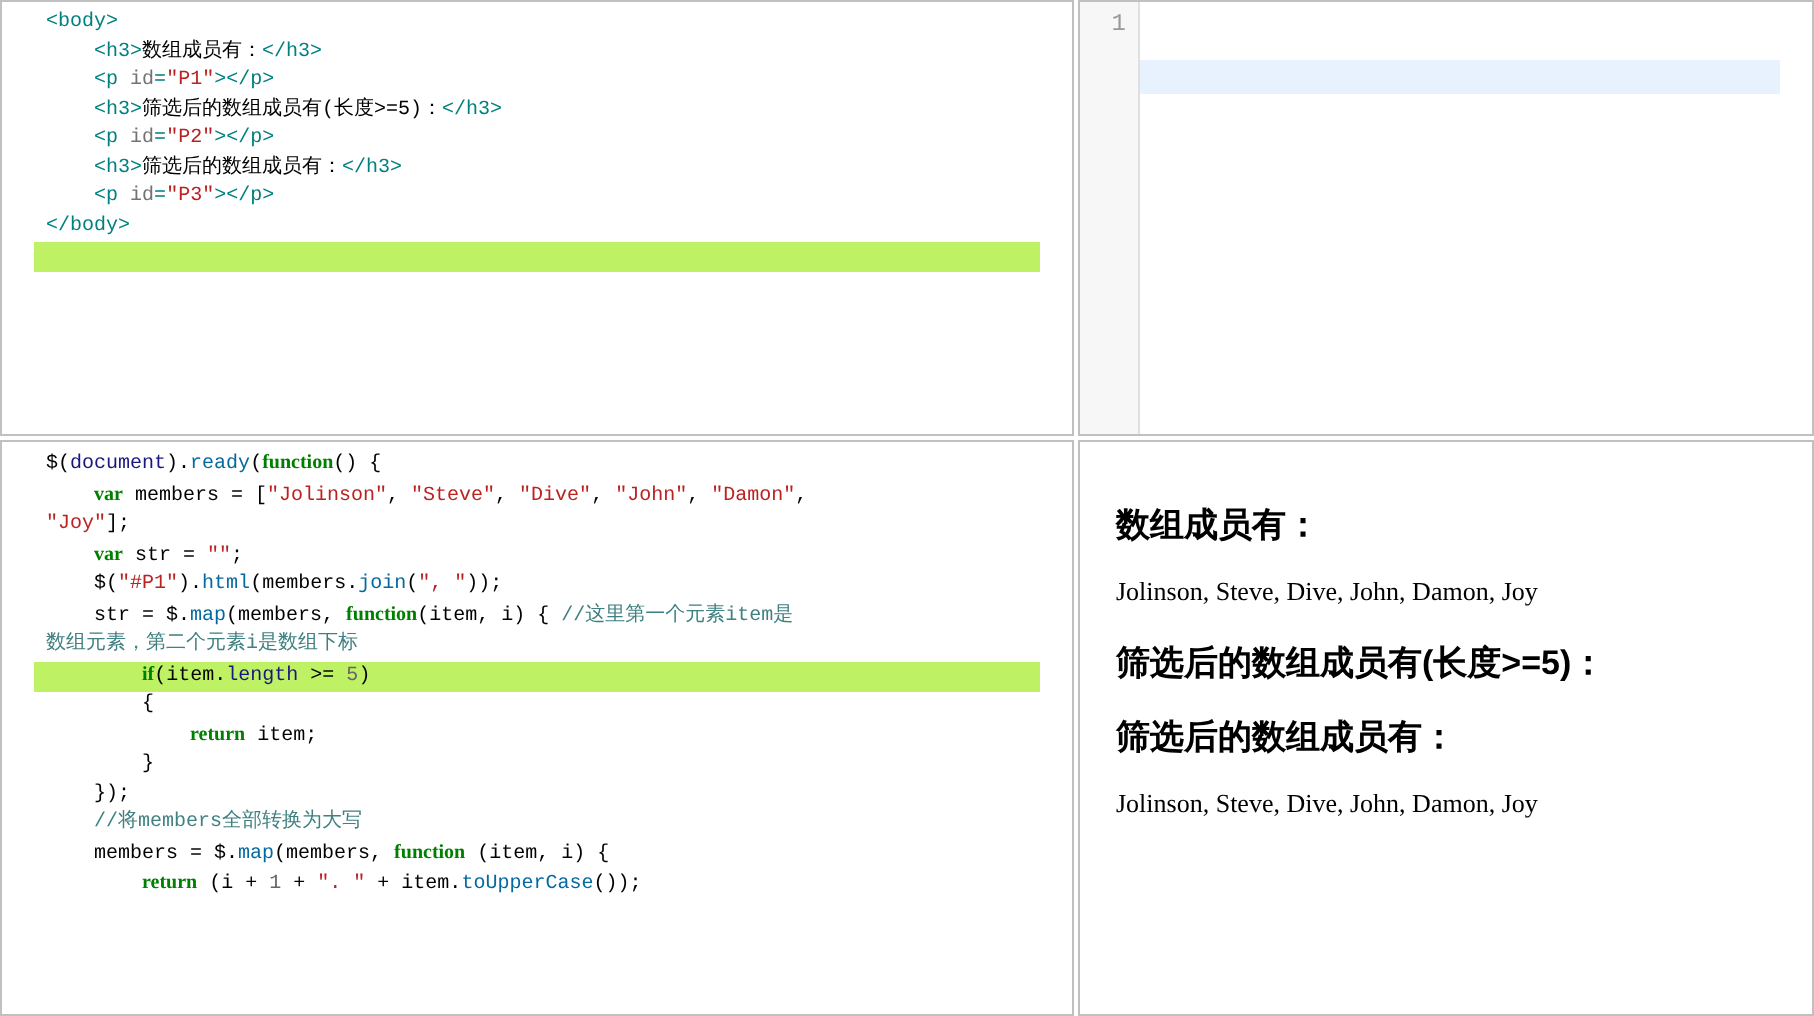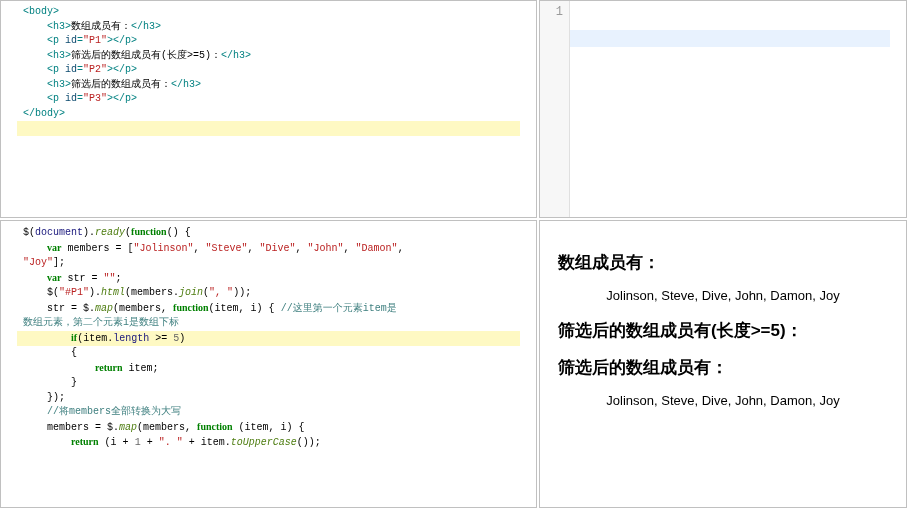--- a/index.html
+++ b/index.html
@@ -30,51 +30,51 @@
 .pane-output { grid-column: 2; grid-row: 2; padding: 20px 18px; font-family: SimSun, "MS Mincho", serif; }
 
 .code-area {
   padding: 4px 22px;
   white-space: pre;
   line-height: 1.45;
   font-size: 10px;
 }
 .hl-line {
   display: block;
-  background: #fef9c3;
+  background: #bef264;
   margin: 0 -6px;
   padding: 0 6px;
 }
 .gutter {
   position: absolute;
   left: 0; top: 0;
   width: 30px;
   height: 100%;
   background: #f7f7f7;
   border-right: 1px solid #e0e0e0;
   text-align: right;
   padding: 4px 6px;
   color: #999;
   font-size: 12px;
 }
 .gutter-content { padding-left: 34px; }
 
 .t-tag { color: #008080; }
-.t-attr { color: #0c4a6e; }
+.t-attr { color: #737373; }
 .t-val { color: #ba2121; }
 .t-str { color: #ba2121; }
 .t-kw { color: #008000; font-weight: bold; font-family: Liberation Serif, serif; }
 .t-var { color: #19177c; }
-.t-fn { color: #4d7c0f; font-style: italic; }
+.t-fn { color: #0369a1; }
 .t-cm { color: #408080; }
 .t-num { color: #666; }
 .t-plain { color: #000; }
 
 .out-h { font-size: 17px; font-weight: bold; margin: 10px 0 14px 0; font-family: SimSun, sans-serif; }
-.out-p { font-size: 13px; margin: 0 0 16px 0; font-family: Liberation Sans, sans-serif; text-align: center; }
+.out-p { font-size: 13px; margin: 0 0 16px 0; font-family: Liberation Serif, serif; }
 
 .hl-row {
   background: #e8f2fe;
 }
 </style>
 </head>
 <body>
 
 <div class="container">
 

